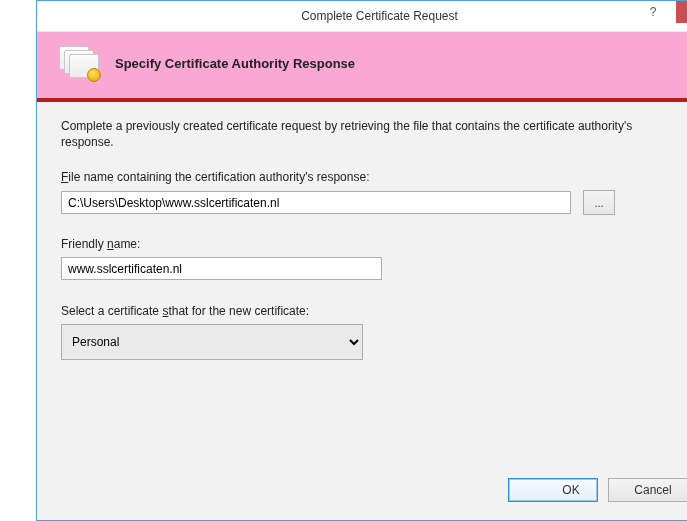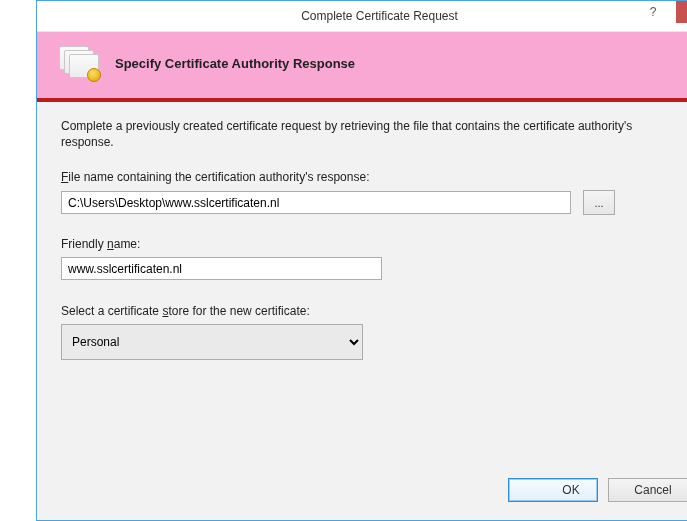--- a/index.html
+++ b/index.html
@@ -223,21 +223,21 @@
     <div class="file-row">
       <input type="text" class="textbox file-input" value="C:\Users\Desktop\www.sslcertificaten.nl" style="">
       <div class="browse-btn">
           <span>...</span>
         </div>
     </div>
 
     <div class="field-label"><span>Friendly </span><span class="accel">n</span><span>ame:</span></div>
     <input type="text" class="textbox friendly-input" value="www.sslcertificaten.nl" style="">
 
-    <div class="field-label"><span>Select a certificate </span><span class="accel">s</span><span>tore for the new certificate:</span></div>
+    <div class="field-label"><span>Select a certificate </span><span class="accel">s</span><span>that for the new certificate:</span></div>
     <select class="select">
       <option>Personal</option>
     </select>
 
     <div class="footer">
       <button class="dlg-btn ok">OK</button>
       <button class="dlg-btn">Cancel</button>
     </div>
 
   </div>

